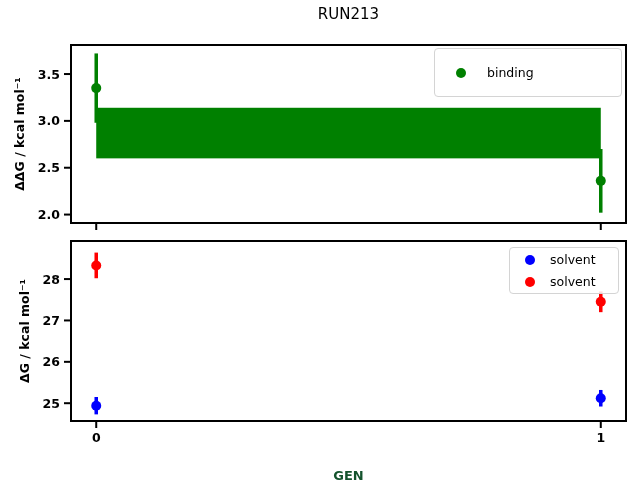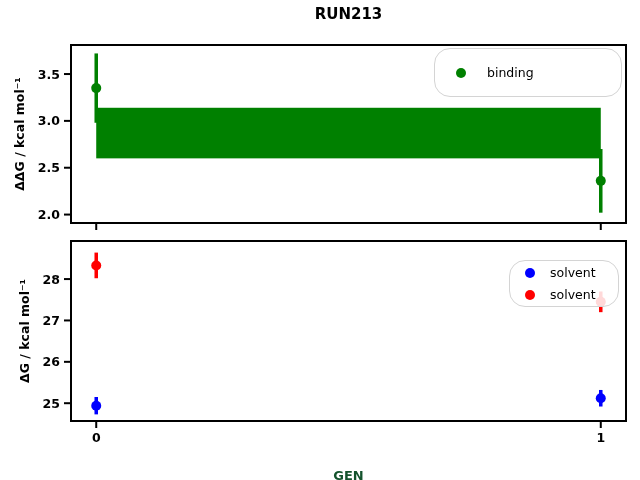--- a/index.html
+++ b/index.html
@@ -4,41 +4,41 @@
 <style>
   html,body{margin:0;padding:0;background:#ffffff;}
   #figure{
     position:relative;width:640px;height:480px;background:#ffffff;
     font-family:"DejaVu Sans",sans-serif;overflow:hidden;
   }
   #plot-svg{position:absolute;left:0;top:0;width:640px;height:480px;}
   .ticklabel{font-family:"DejaVu Sans",sans-serif;font-size:12.5px;font-weight:bold;fill:#000;}
   #figure-title{
     position:absolute;left:71px;top:5px;width:555px;text-align:center;
-    font-size:15px;font-weight:bold;color:#000;
+    font-size:15px;font-weight:normal;color:#000;
   }
   .ylabel{
     position:absolute;white-space:nowrap;font-size:12.5px;font-weight:bold;color:#000;
     transform:translate(-50%,-50%) rotate(-90deg);
   }
   #ylabel-top{left:19px;top:134px;}
   #ylabel-bottom{left:24px;top:331px;}
   #xlabel{
     position:absolute;left:71px;top:468px;width:555px;text-align:center;
     font-size:13px;font-weight:bold;color:#14532d;
   }
   .legend{
     position:absolute;box-sizing:border-box;
-    border:1px solid #d4d4d4;border-radius:16px;
+    border:1px solid #d4d4d4;border-radius:4px;
     background:rgba(255,255,255,0.85);
     display:flex;flex-direction:column;justify-content:space-evenly;
     font-size:12.5px;color:#000;
   }
   #legend-top{left:434px;top:48px;width:188px;height:49px;}
-  #legend-bottom{left:509px;top:260px;width:110px;height:47px;}
+  #legend-bottom{left:509px;top:247px;width:110px;height:47px;}
   .legend-row{display:flex;align-items:center;height:21px;}
   .licon{flex:0 0 52px;display:flex;align-items:center;justify-content:center;}
   #legend-bottom .licon{flex:0 0 40px;}
   .marker-dot{width:10px;height:10px;border-radius:50%;}
   .dotted-line{width:38px;height:0;border-top:2.5px dotted #008000;}
   .legend-label{white-space:nowrap;}
 </style>
 </head>
 <body>
 

